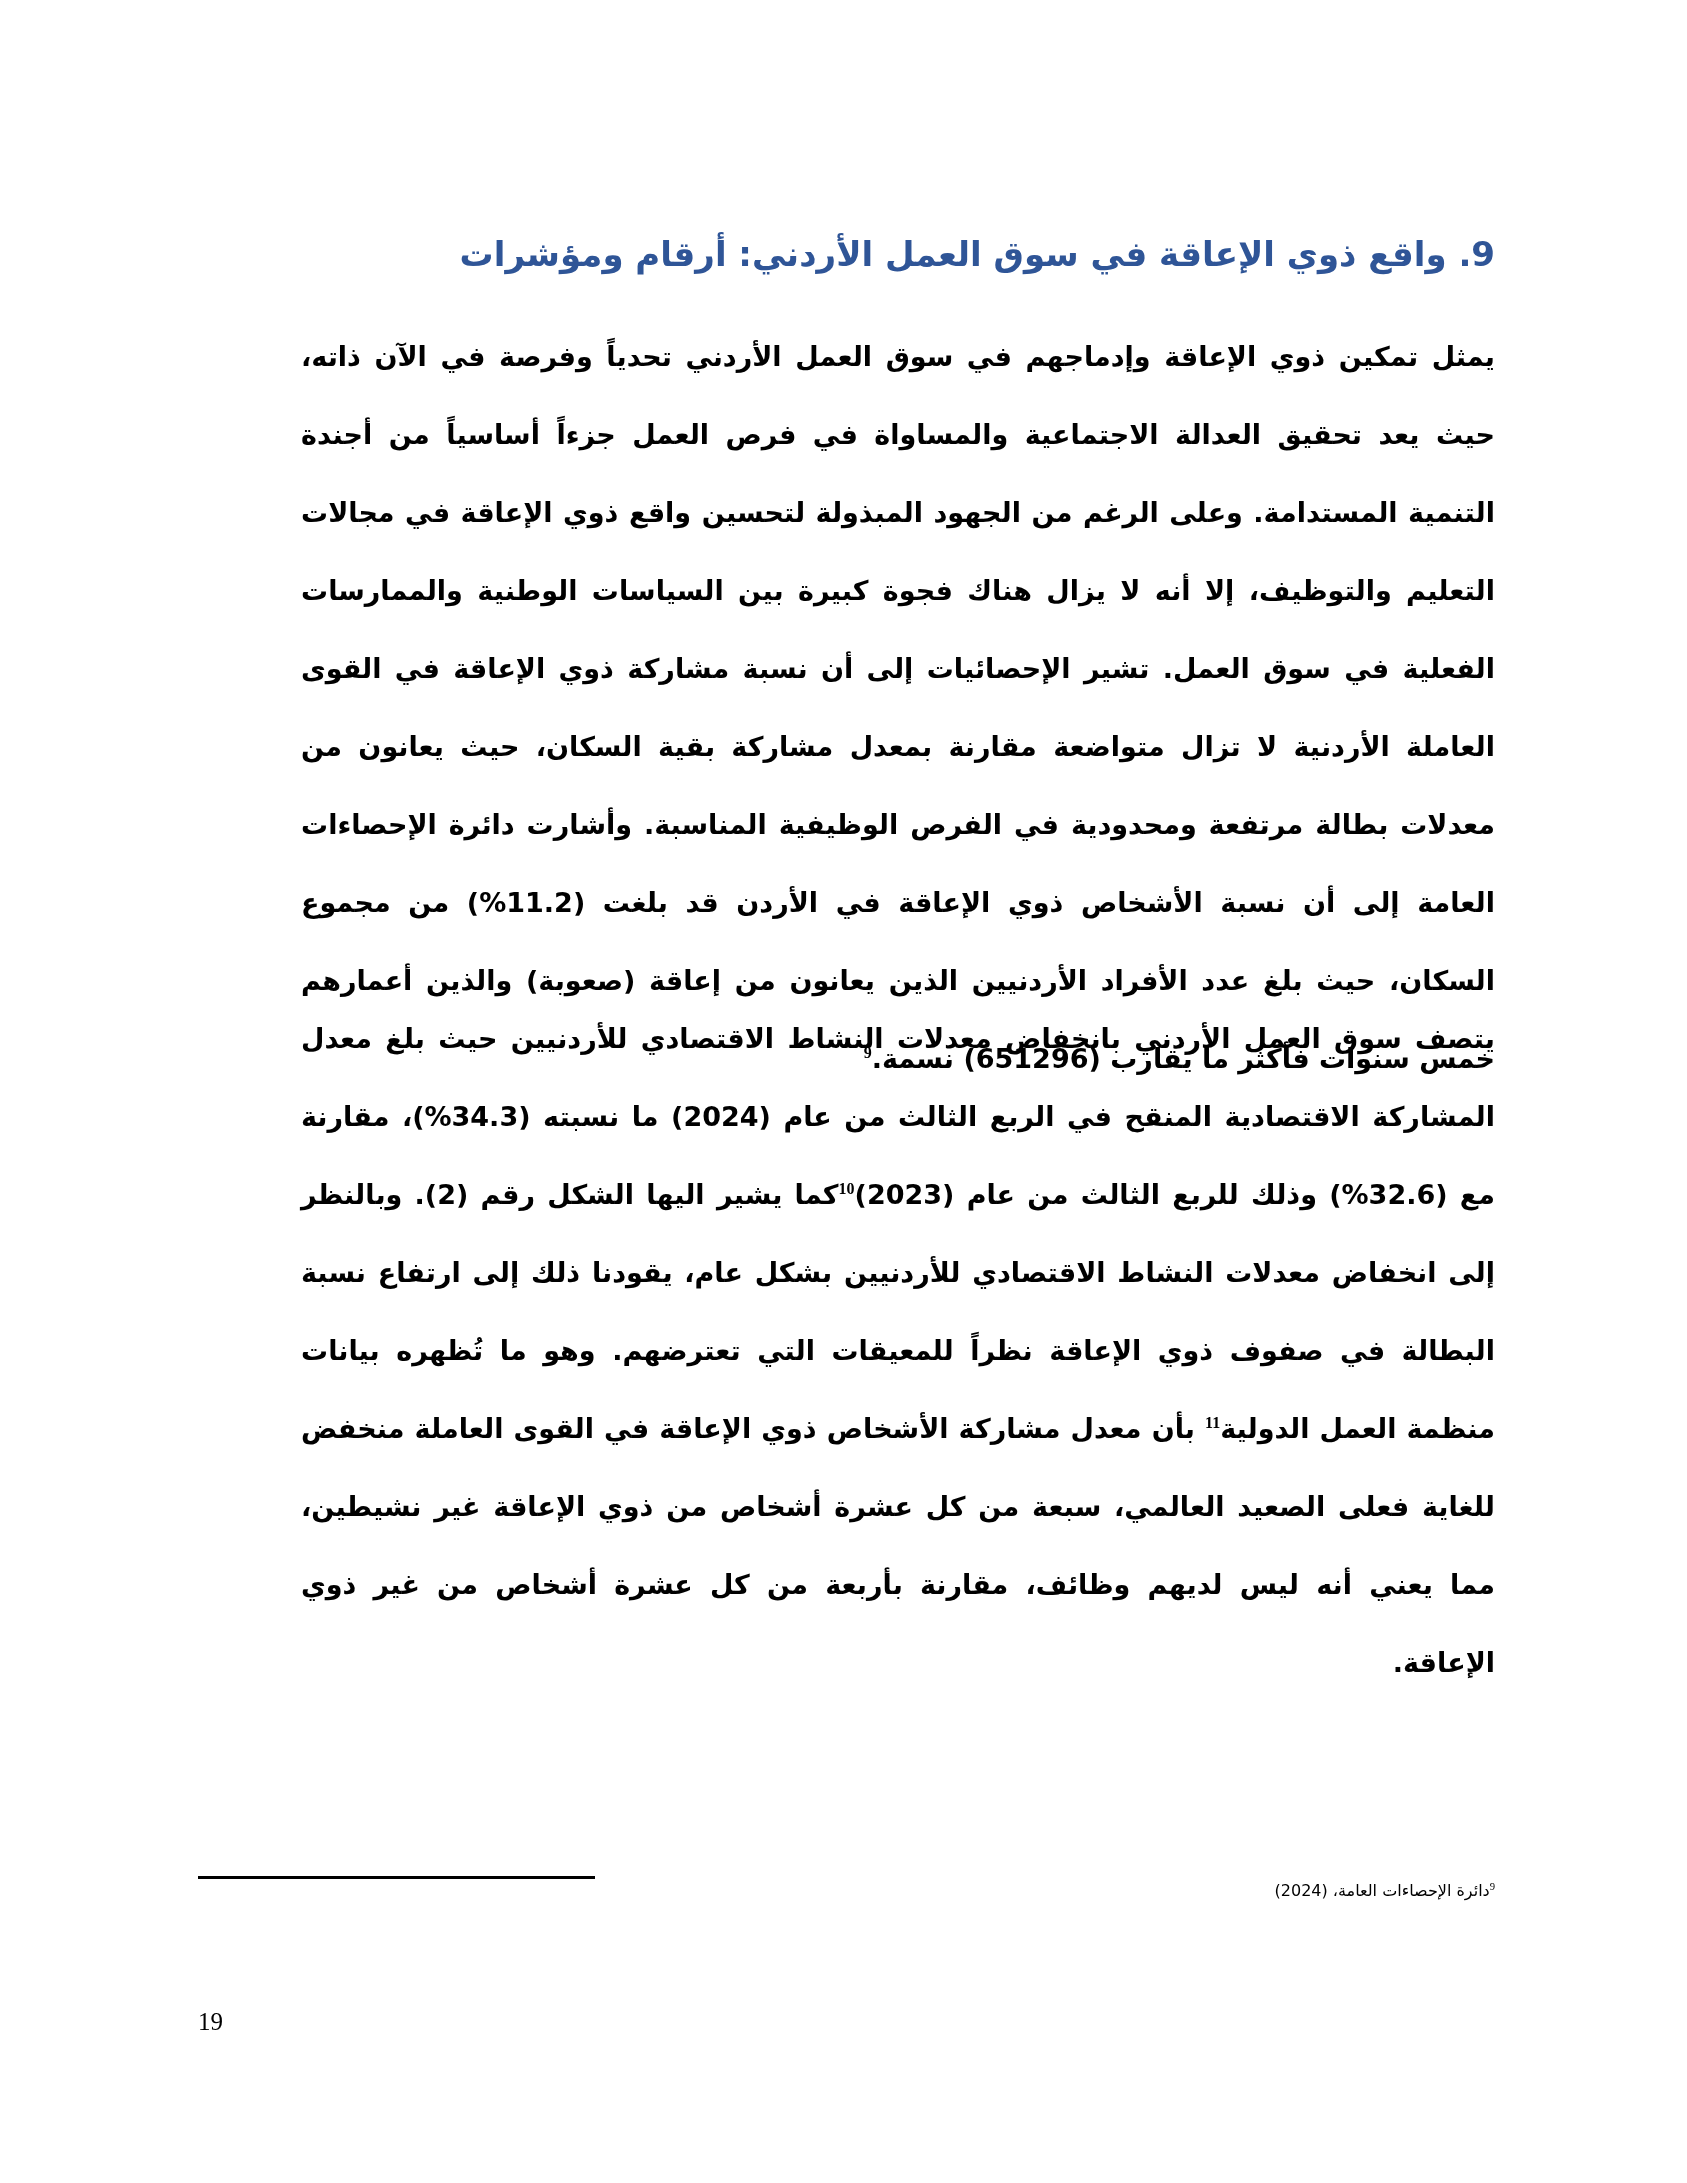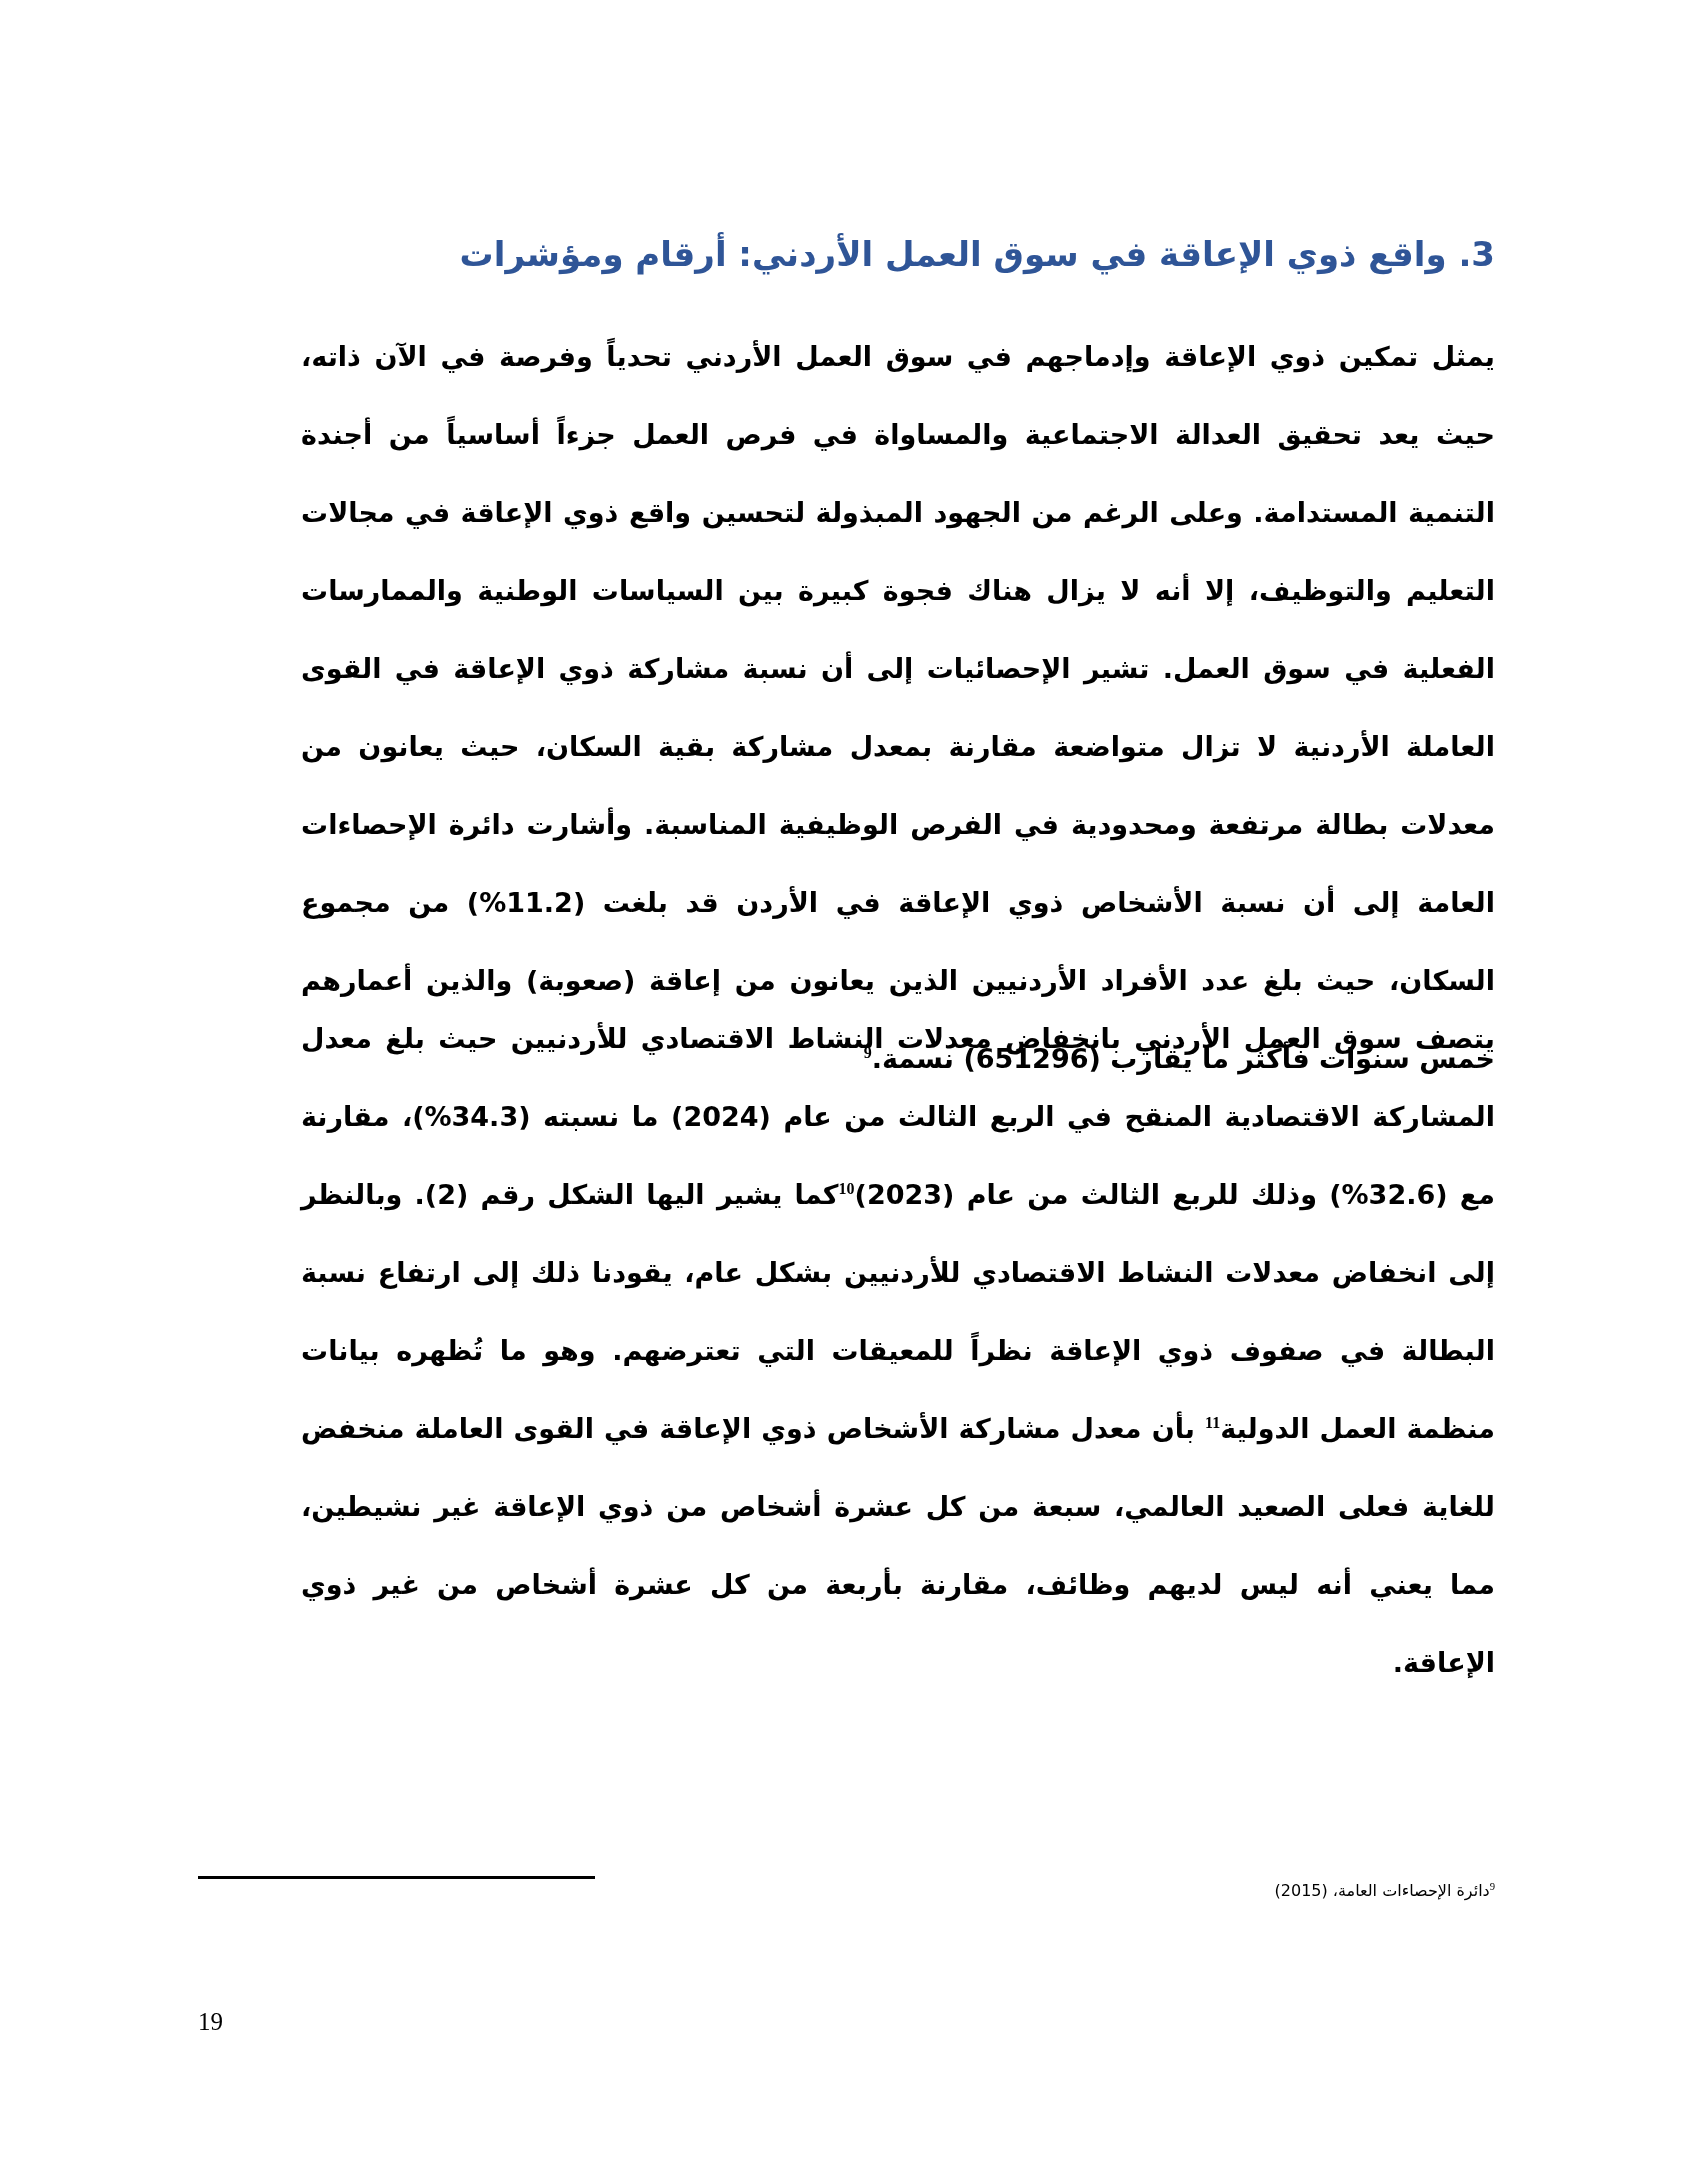--- a/index.html
+++ b/index.html
@@ -17,27 +17,27 @@
     .footnotes { position: absolute; right: 192px; top: 1874px; width: 1257px; direction: rtl; text-align: right;
                  font-family: "DejaVu Sans", sans-serif; font-size: 16px; line-height: 33px; }
     .fn sup { font-size: 10.6px; }
     .page-number { position: absolute; left: 198px; top: 2008px; font-family: Liberation Serif, serif; font-size: 25px; }
   </style>
 </head>
 <body>
 
 <div class="page">
 
-  <h1 class="heading">3. واقع ذوي الإعاقة في سوق العمل الأردني: أرقام ومؤشرات</h1>
+  <h1 class="heading">9. واقع ذوي الإعاقة في سوق العمل الأردني: أرقام ومؤشرات</h1>
 
   <p class="para p1"><span>يمثل تمكين ذوي الإعاقة وإدماجهم في سوق العمل الأردني تحدياً وفرصة في الآن ذاته، حيث يعد تحقيق العدالة الاجتماعية والمساواة في فرص العمل جزءاً أساسياً من أجندة التنمية المستدامة. وعلى الرغم من الجهود المبذولة لتحسين واقع ذوي الإعاقة في مجالات التعليم والتوظيف، إلا أنه لا يزال هناك فجوة كبيرة بين السياسات الوطنية والممارسات الفعلية في سوق العمل. تشير الإحصائيات إلى أن نسبة مشاركة ذوي الإعاقة في القوى العاملة الأردنية لا تزال متواضعة مقارنة بمعدل مشاركة بقية السكان، حيث يعانون من معدلات بطالة مرتفعة ومحدودية في الفرص الوظيفية المناسبة. وأشارت دائرة الإحصاءات العامة إلى أن نسبة الأشخاص ذوي الإعاقة في الأردن قد بلغت (11.2%) من مجموع السكان، حيث بلغ عدد الأفراد الأردنيين الذين يعانون من إعاقة (صعوبة) والذين أعمارهم خمس سنوات فأكثر ما يقارب (651296) نسمة.</span><sup>9</sup></p>
 
   <p class="para p2"><span>يتصف سوق العمل الأردني بانخفاض معدلات النشاط الاقتصادي للأردنيين حيث بلغ معدل المشاركة الاقتصادية المنقح في الربع الثالث من عام (2024) ما نسبته (34.3%)، مقارنة مع (32.6%) وذلك للربع الثالث من عام (2023)</span><sup>10</sup><span>كما يشير اليها الشكل رقم (2). وبالنظر إلى انخفاض معدلات النشاط الاقتصادي للأردنيين بشكل عام، يقودنا ذلك إلى ارتفاع نسبة البطالة في صفوف ذوي الإعاقة نظراً للمعيقات التي تعترضهم. وهو ما تُظهره بيانات منظمة العمل الدولية</span><sup>11</sup><span> بأن معدل مشاركة الأشخاص ذوي الإعاقة في القوى العاملة منخفض للغاية فعلى الصعيد العالمي، سبعة من كل عشرة أشخاص من ذوي الإعاقة غير نشيطين، مما يعني أنه ليس لديهم وظائف، مقارنة بأربعة من كل عشرة أشخاص من غير ذوي الإعاقة.</span></p>
 
   <div class="rule"></div>
 
   <div class="footnotes">
-    <div class="fn"><sup>9</sup><span>دائرة الإحصاءات العامة، (2015)</span></div>
+    <div class="fn"><sup>9</sup><span>دائرة الإحصاءات العامة، (2024)</span></div>
   </div>
 
   <div class="page-number">19</div>
 </div>
 
 
 </body></html>

